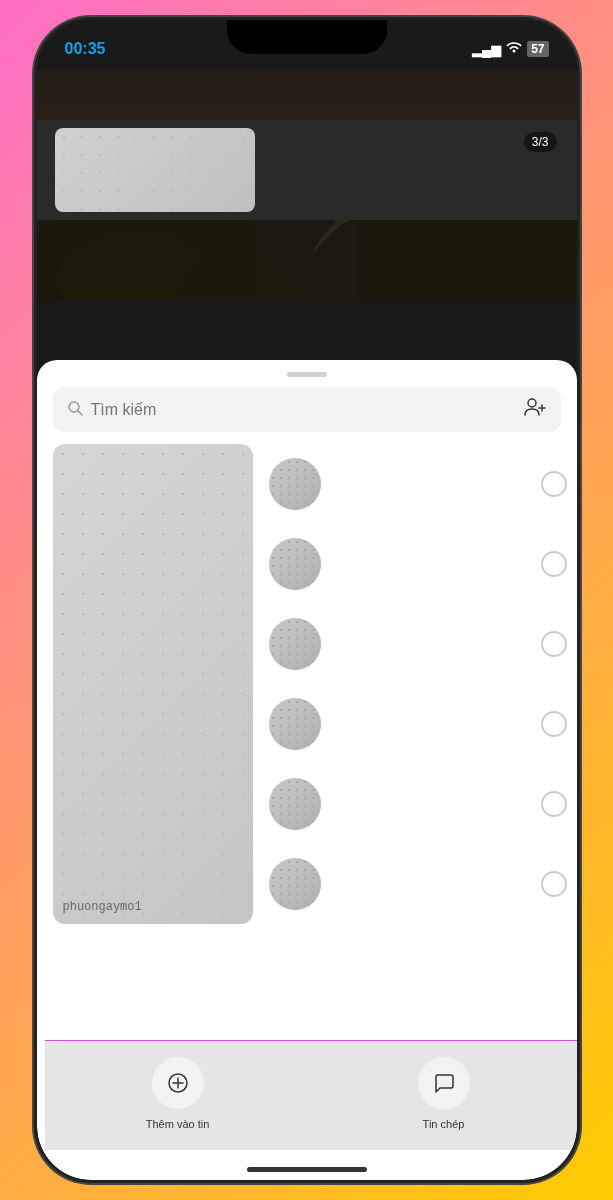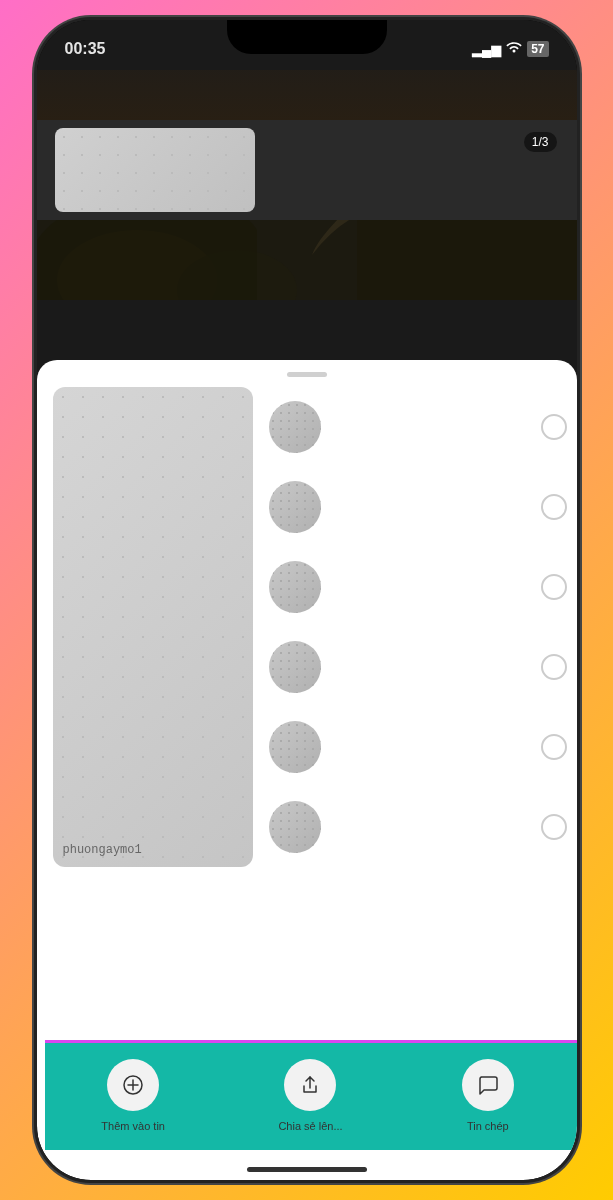--- a/index.html
+++ b/index.html
@@ -54,21 +54,21 @@
       align-items: center;
       justify-content: space-between;
       padding: 8px 28px 0 28px;
       position: relative;
       z-index: 50;
     }
 
     .status-time {
       font-size: 16px;
       font-weight: 600;
-      color: #e5e5e5;
+      color: #0ea5e9;
     }
 
     .status-icons {
       display: flex;
       align-items: center;
       gap: 5px;
       color: #fff;
       font-size: 13px;
     }
 
@@ -272,22 +272,22 @@
       cursor: pointer;
     }
 
     
     .action-bar {
       position: absolute;
       bottom: 30px;
       left: 8px;
       right: 0;
       height: 110px;
-      background: #14b8a6;
-      border-top: 3px solid #d946ef;
+      background: #e5e5e5;
+      border-top: 1px solid #d946ef;
       display: flex;
       align-items: flex-start;
       justify-content: space-around;
       padding-top: 16px;
     }
 
     .action-item {
       display: flex;
       flex-direction: column;
       align-items: center;
@@ -378,21 +378,21 @@
         <span class="dots-btn">···</span>
       </div>
     </div>
 
     <div class="full-dark-bg"></div>
 
     <div class="video-header-area" style="z-index:3; position:relative;">
       <div class="video-thumbnail-small">
         <div class="thumbnail-dots"></div>
       </div>
-      <div class="page-indicator">1/3</div>
+      <div class="page-indicator">3/3</div>
     </div>
 
     <div class="bird-area">
       <svg width="540" height="180" viewBox="0 0 540 180">
 
         <rect width="540" height="180" fill="#1c1a10"></rect>
 
         <ellipse cx="100" cy="160" rx="80" ry="50" fill="#2a2010" opacity="0.8"></ellipse>
         <ellipse cx="200" cy="170" rx="60" ry="40" fill="#1e1c0e" opacity="0.9"></ellipse>
 
@@ -417,20 +417,37 @@
         </g>
 
         <path d="M0 120 Q30 80 60 100 Q90 60 120 90 Q150 70 180 100 Q200 80 220 110 L220 180 L0 180Z" fill="#1a1808" opacity="0.7"></path>
         <path d="M320 100 Q360 70 400 90 Q440 60 480 80 Q510 70 540 85 L540 180 L320 180Z" fill="#1a1808" opacity="0.6"></path>
       </svg>
     </div>
 
     <div class="bottom-sheet">
       <div class="sheet-handle"></div>
 
+      <div class="search-bar">
+        <span class="search-icon-wrap">
+          <svg width="16" height="16" viewBox="0 0 16 16" fill="none">
+            <circle cx="7" cy="7" r="5" stroke="#999" stroke-width="1.5"></circle>
+            <line x1="11" y1="11" x2="15" y2="15" stroke="#999" stroke-width="1.5" stroke-linecap="round"></line>
+          </svg>
+        </span>
+        <input class="search-input" type="text" placeholder="Tìm kiếm" style="">
+        <span class="add-friend-icon">
+          <svg width="24" height="20" viewBox="0 0 24 20" fill="none">
+            <circle cx="9" cy="6" r="4" stroke="#333" stroke-width="1.5"></circle>
+            <path d="M2 18c0-4 3-6 7-6s7 2 7 6" stroke="#333" stroke-width="1.5" stroke-linecap="round"></path>
+            <line x1="19" y1="8" x2="19" y2="14" stroke="#333" stroke-width="1.5" stroke-linecap="round"></line>
+            <line x1="16" y1="11" x2="22" y2="11" stroke="#333" stroke-width="1.5" stroke-linecap="round"></line>
+          </svg>
+        </span>
+      </div>
 
       <div style="display:flex; padding: 0 10px 0 16px; font-family: Liberation Mono, monospace;">
 
         <div class="large-preview">
           <div class="large-preview-dots"></div>
           <span class="preview-username">phuongaymo1</span>
         </div>
 
         <div style="flex:1; display:flex; flex-direction:column;">
 
@@ -493,30 +510,20 @@
           <div class="action-icon-wrap">
             <svg width="22" height="22" viewBox="0 0 22 22" fill="none">
               <circle cx="11" cy="11" r="9" stroke="#333" stroke-width="1.5"></circle>
               <line x1="11" y1="6" x2="11" y2="16" stroke="#333" stroke-width="1.5" stroke-linecap="round"></line>
               <line x1="6" y1="11" x2="16" y2="11" stroke="#333" stroke-width="1.5" stroke-linecap="round"></line>
             </svg>
           </div>
           <span class="action-label">Thêm vào tin</span>
         </div>
 
-        <div class="action-item">
-          <div class="action-icon-wrap">
-            <svg width="22" height="22" viewBox="0 0 22 22" fill="none">
-              <path d="M11 3 L11 14" stroke="#333" stroke-width="1.5" stroke-linecap="round"></path>
-              <path d="M7 7 L11 3 L15 7" stroke="#333" stroke-width="1.5" stroke-linecap="round" stroke-linejoin="round"></path>
-              <path d="M5 12 L5 18 L17 18 L17 12" stroke="#333" stroke-width="1.5" stroke-linecap="round" stroke-linejoin="round"></path>
-            </svg>
-          </div>
-          <span class="action-label">Chia sẻ lên...</span>
-        </div>
 
 
         <div class="action-item">
           <div class="action-icon-wrap">
             <svg width="22" height="22" viewBox="0 0 22 22" fill="none">
               <path d="M4 3 L18 3 C19.1 3 20 3.9 20 5 L20 14 C20 15.1 19.1 16 18 16 L7 16 L3 20 L3 5 C3 3.9 3.9 3 5 3" stroke="#333" stroke-width="1.5" stroke-linecap="round" stroke-linejoin="round"></path>
             </svg>
           </div>
           <span class="action-label">Tin chép</span>
         </div>

